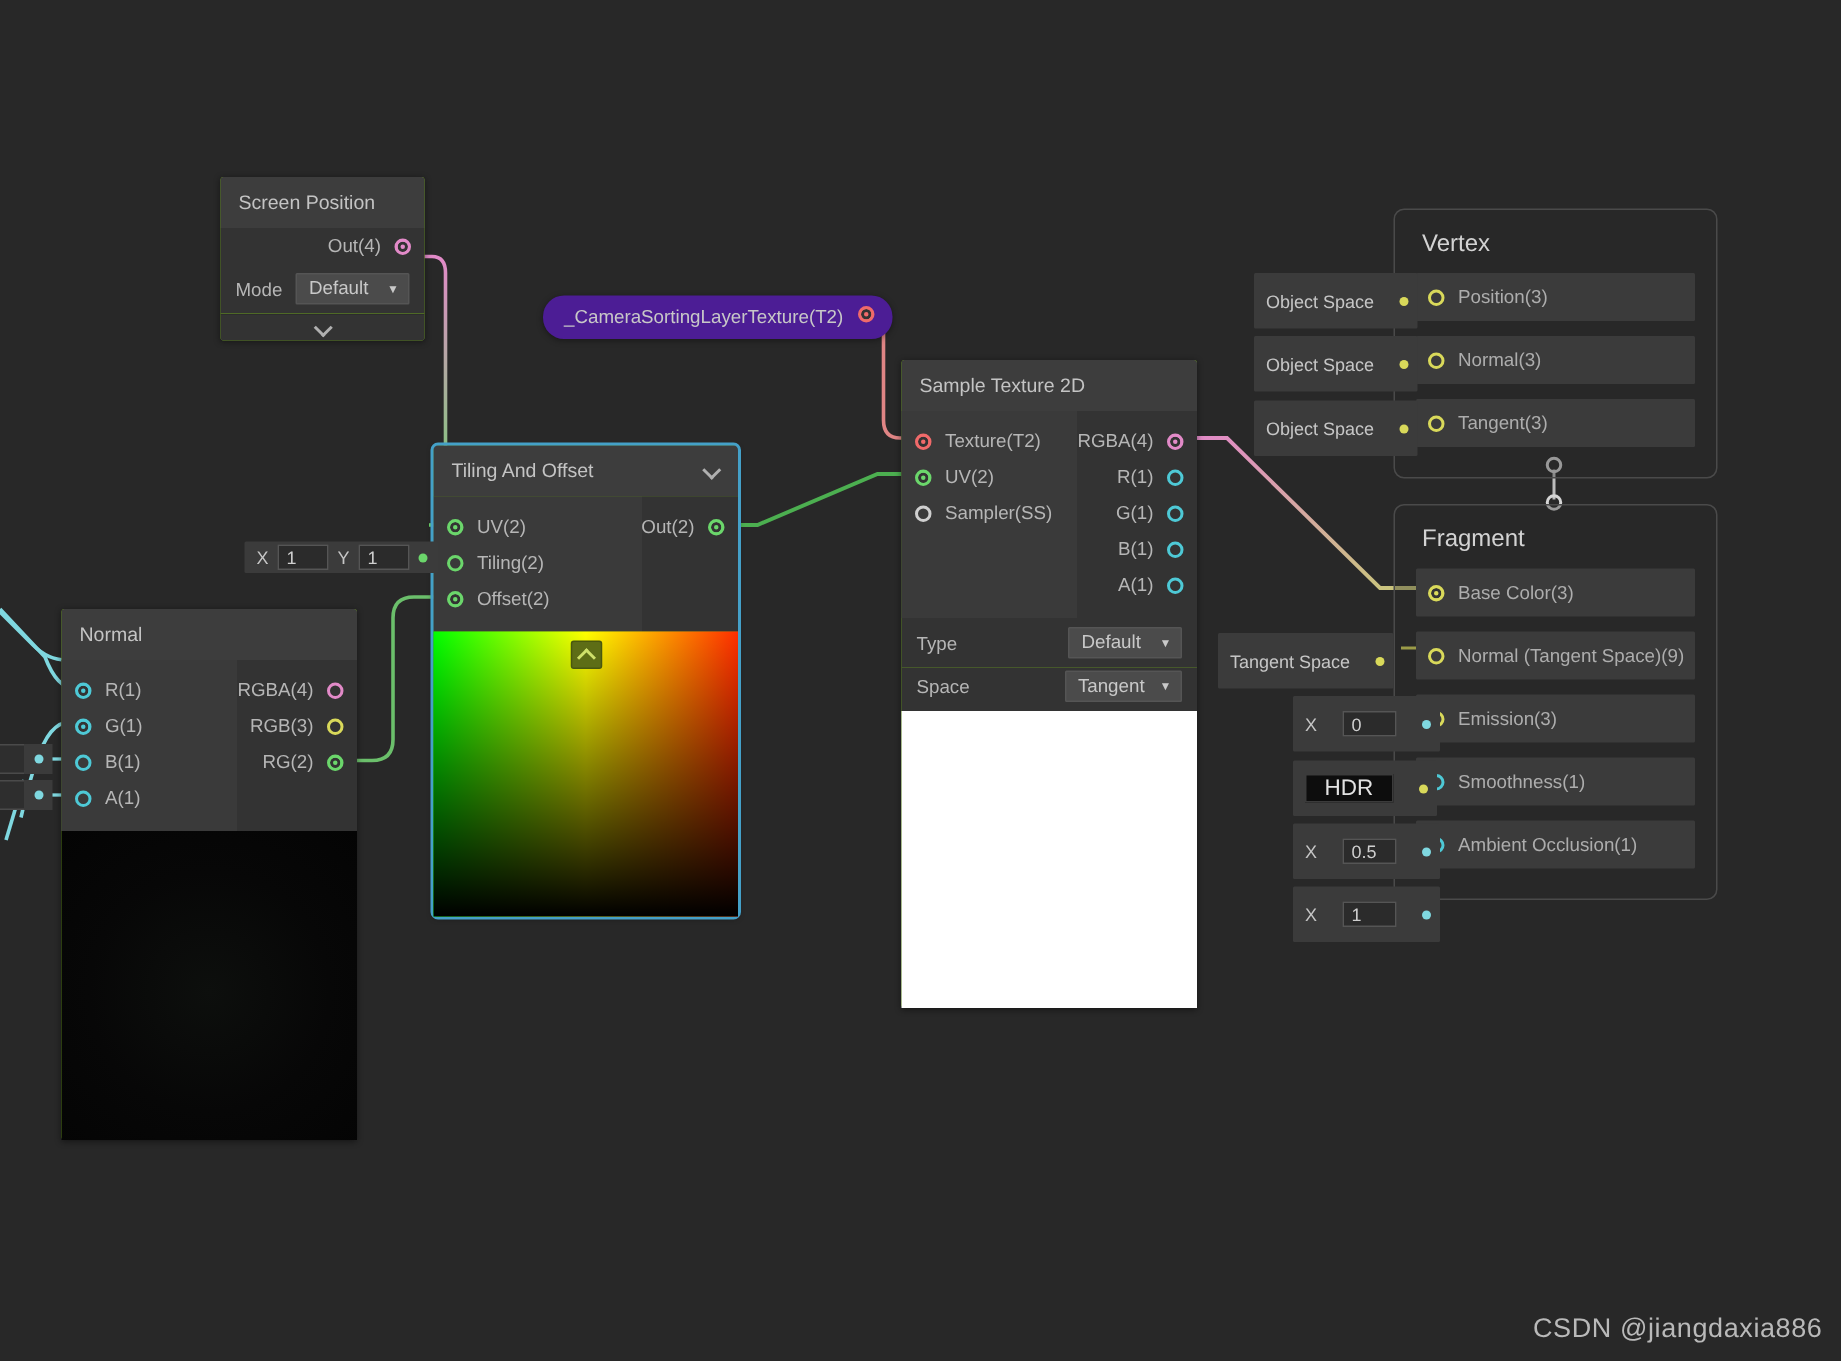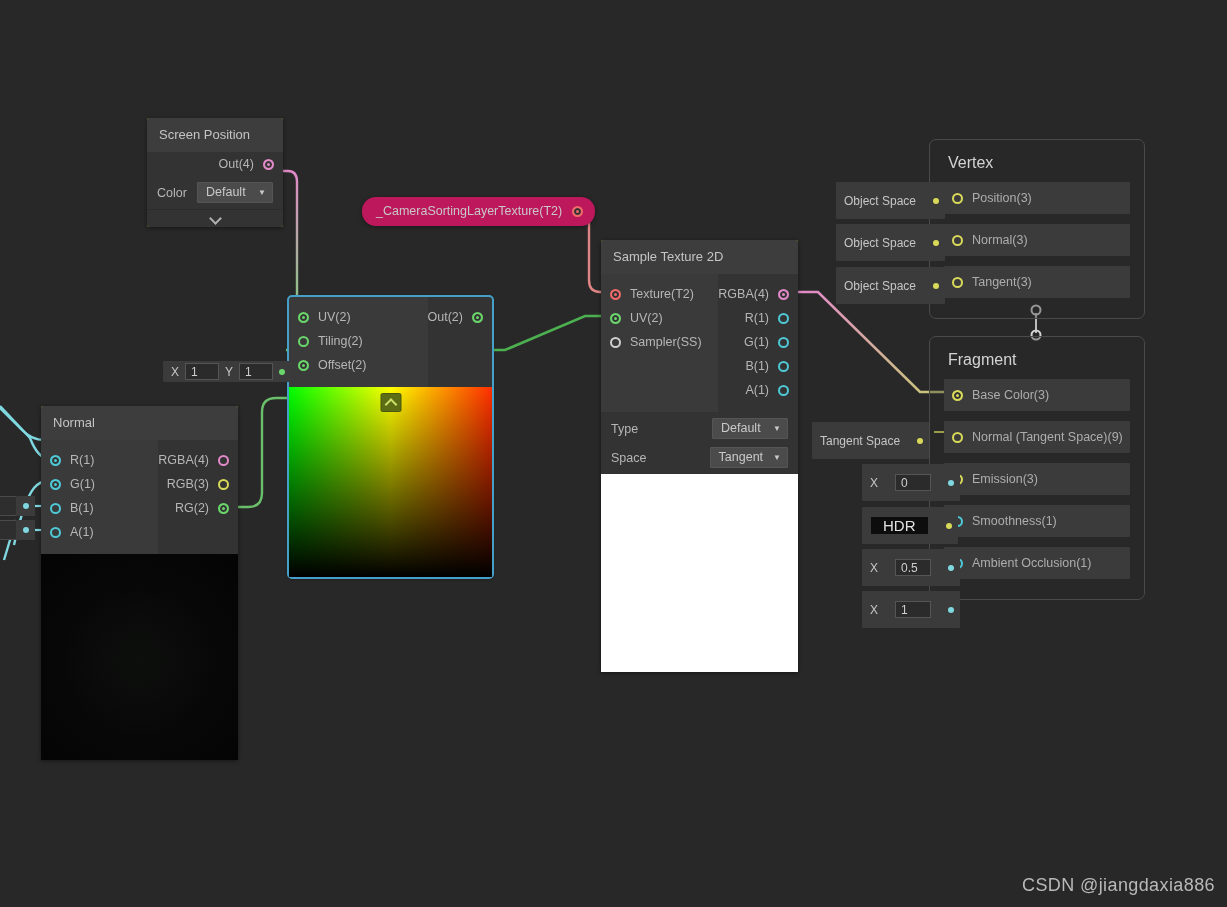--- a/index.html
+++ b/index.html
@@ -120,25 +120,25 @@
     display:flex; align-items:center; justify-content:center; border-radius:2px;
   }
   .preview-collapse .chev::before { border-color:#cfe06a; }
 
   
   .selected { outline: 2px solid #44a0c8; outline-offset: 0px; border-radius:3px; }
 
   
   .pill {
     position:absolute;
-    background:#be185d;
+    background:#4c1d95;
     border-radius: 14px;
     color:#c8c8c8; font-size:12.5px;
     padding: 7px 12px 8px 14px;
-    display:flex; align-items:center; gap:10px;
+    display:flex; align-items:flex-start; gap:10px;
     box-shadow: 0 1px 4px rgba(0,0,0,.4);
   }
 
   
   .stack {
     position:absolute;
     border: 1px solid #4a4a4a;
     border-radius: 7px;
     background: rgba(40,40,40,0.35);
     padding: 10px 14px 16px 14px;
@@ -272,37 +272,41 @@
     <div class="node-title">
       <span>Screen Position</span>
     </div>
     <div class="node-body" style="display:block; background:#333;">
       <div class="port-row out">
         <span class="port-label-out">Out(4)</span>
         <span class="dot pink filled"></span>
       </div>
     </div>
     <div class="prop-row">
-      <span>Color</span>
+      <span>Mode</span>
       <span class="dropdown">
         <span>Default</span>
         <span class="caret">▼</span>
       </span>
     </div>
     <div class="expander">
       <span class="chev"></span>
     </div>
   </div>
 
   <div class="pill" style="left:362px; top:197px;">
     <span>_CameraSortingLayerTexture(T2)</span>
     <span class="dot red filled"></span>
   </div>
 
   <div class="node selected" style="left:289px; top:297px; width:203px;">
+    <div class="node-title">
+      <span>Tiling And Offset</span>
+      <span class="chev"></span>
+    </div>
     <div class="node-body">
       <div class="ports-in">
         <div class="port-row in">
           <span class="dot green filled"></span>
           <span class="port-label-in">UV(2)</span>
         </div>
         <div class="port-row in">
           <span class="dot green"></span>
           <span class="port-label-in">Tiling(2)</span>
         </div>

